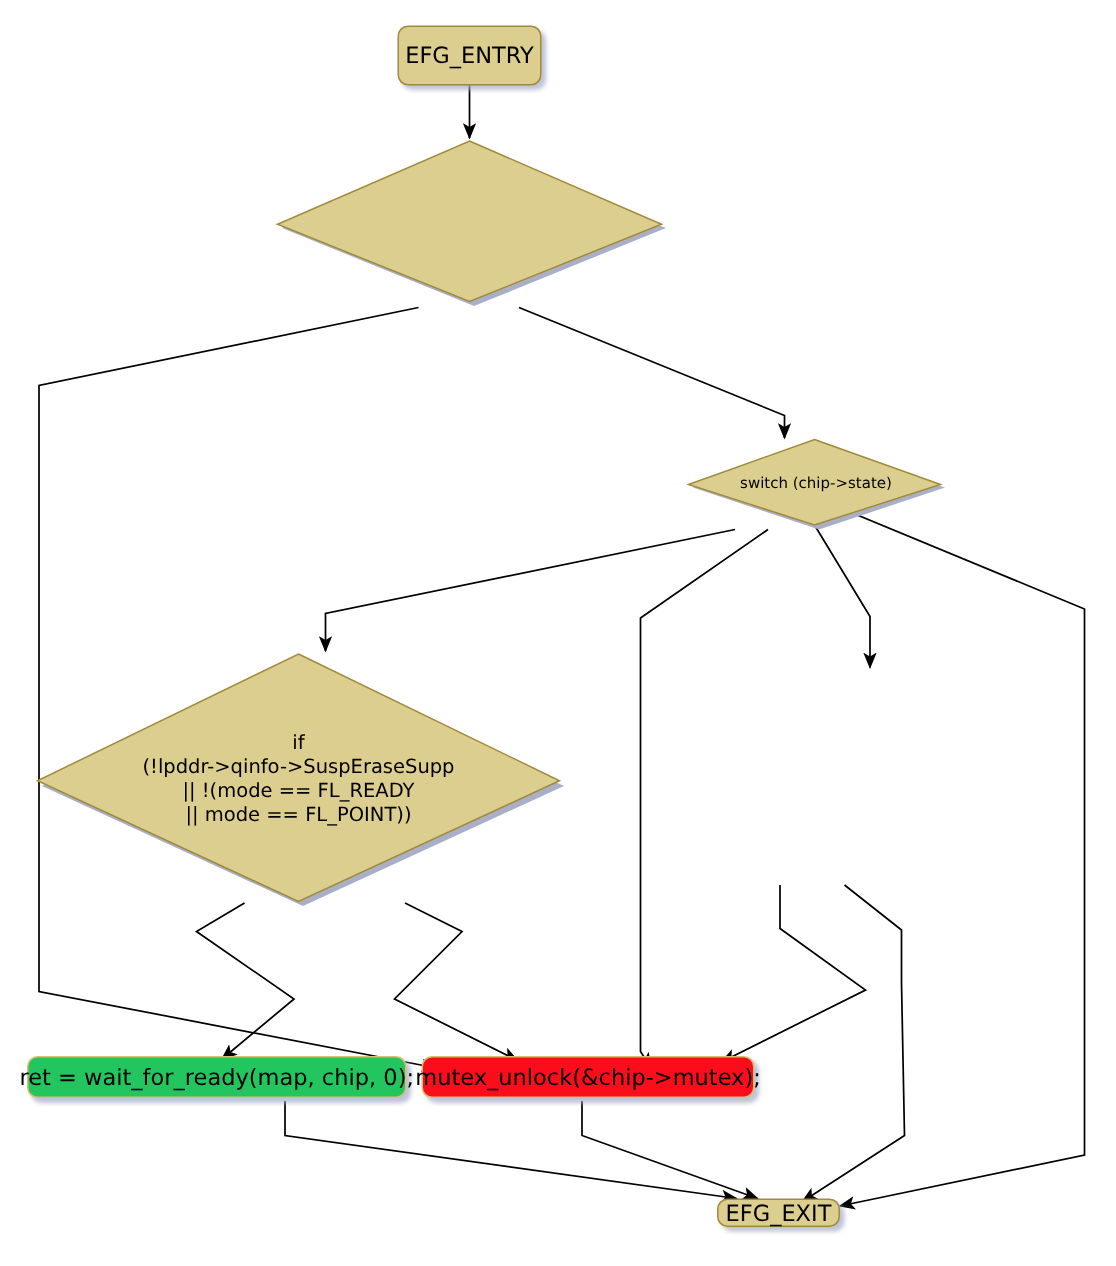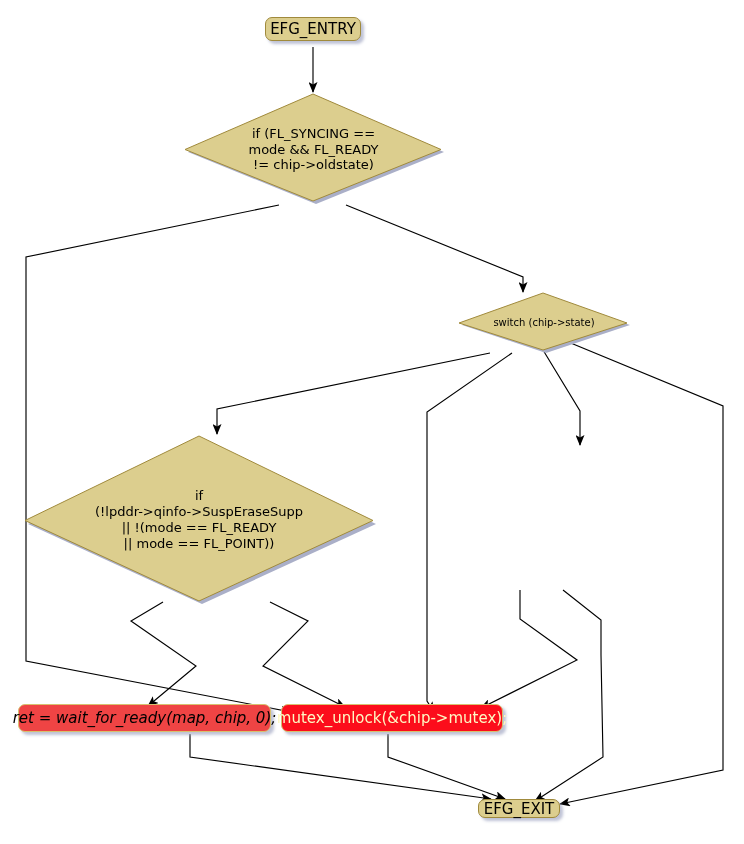--- a/index.html
+++ b/index.html
@@ -38,22 +38,22 @@
 
   
   .procbox{
     border-radius:7px;
     box-shadow:3px 3px 3px rgba(170,175,200,0.75);
     display:flex;align-items:center;justify-content:center;
     font-size:15px;
     white-space:nowrap;
     box-sizing:border-box;
   }
-  .procbox.blue{background:#ef4444;border:1px solid #D8C070;color:#000;font-style:italic;}
-  .procbox.red{background:#FC0D1B;border:1px solid #D8C070;color:#fef9c3;}
+  .procbox.blue{background:#22c55e;border:1px solid #D8C070;color:#000;}
+  .procbox.red{background:#FC0D1B;border:1px solid #D8C070;color:#000000;}
 </style>
 </head>
 <body>
 
 <div id="canvas">
 
   <svg id="edges" viewBox="0 0 744 844" xmlns="http://www.w3.org/2000/svg">
     <defs>
       <marker id="ah" markerWidth="11" markerHeight="9" refX="10" refY="4.5" orient="auto" markerUnits="userSpaceOnUse">
         <path d="M0,0 L11,4.5 L0,9 L2.6,4.5 z" fill="#000000"></path>
@@ -82,32 +82,29 @@
       <path d="M520,590 L520,619 L577,660 L481,708"></path>
 
       <path d="M563,590 L601,620 L601,655 L603,757 L535,801"></path>
 
       <path d="M190,734 L190,757 L491,799"></path>
 
       <path d="M388,734 L388,757 L505,799"></path>
     </g>
   </svg>
 
-  <div class="node terminal" style="left:265px;top:17px;width:96px;height:24px;">
+  <div class="node terminal" style="left:265px;top:17px;width:96px;height:40px;">
     <span>EFG_ENTRY</span>
   </div>
 
   <div class="node diamond" style="left:181px;top:93px;width:265px;height:113px;">
     <svg class="dshape" viewBox="0 0 265 113" preserveAspectRatio="none">
       <polygon points="135,7 263,59 135,111 7,59" fill="#AAAFC8"></polygon>
       <polygon points="132,1 260,56.5 132,108 4,56.5" fill="#DCCE8E" stroke="#A08A3C" stroke-width="1"></polygon>
     </svg>
-    <span class="dtext">if (FL_SYNCING ==
-mode &amp;&amp; FL_READY
-!= chip-&gt;oldstate)</span>
   </div>
 
   <div class="node diamond" style="left:456px;top:292px;width:176px;height:62px;font-size:10px;">
     <svg class="dshape" viewBox="0 0 176 62" preserveAspectRatio="none">
       <polygon points="90,5 174,33 90,61 6,33" fill="#AAAFC8"></polygon>
       <polygon points="87,1 171,31 87,58 3,31" fill="#DCCE8E" stroke="#A08A3C" stroke-width="1"></polygon>
     </svg>
     <span class="dtext">switch (chip-&gt;state)</span>
   </div>
 

